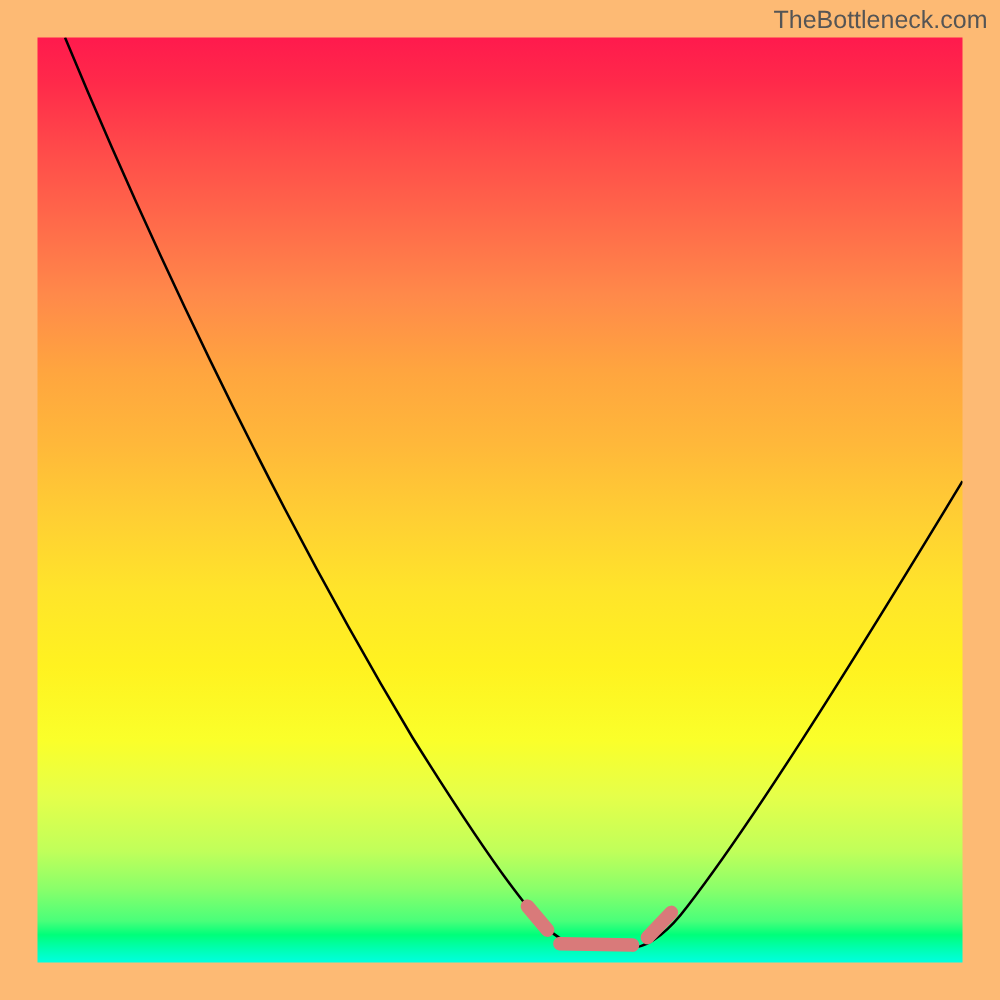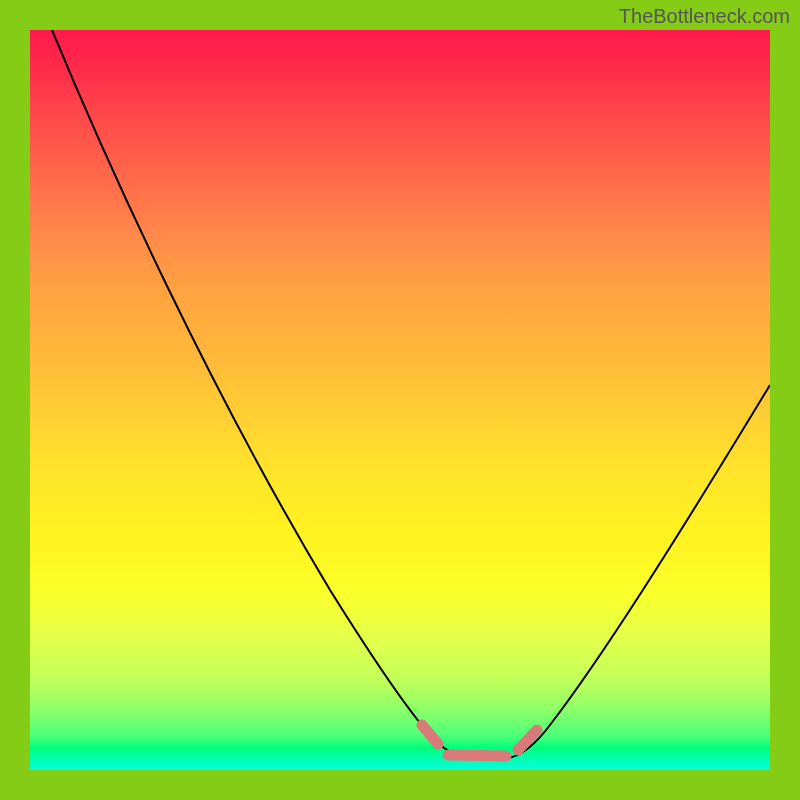--- a/index.html
+++ b/index.html
@@ -8,21 +8,21 @@
     background: #000;
     width: 800px;
     height: 800px;
     overflow: hidden;
     font-family: Arial, sans-serif;
   }
   .container {
     position: relative;
     width: 800px;
     height: 800px;
-    background: #84cc16;
+    background: #fdba74;
   }
   .watermark {
     position: absolute;
     top: 5px;
     right: 10px;
     color: #555;
     font-size: 20px;
     font-weight: 500;
     z-index: 10;
   }

